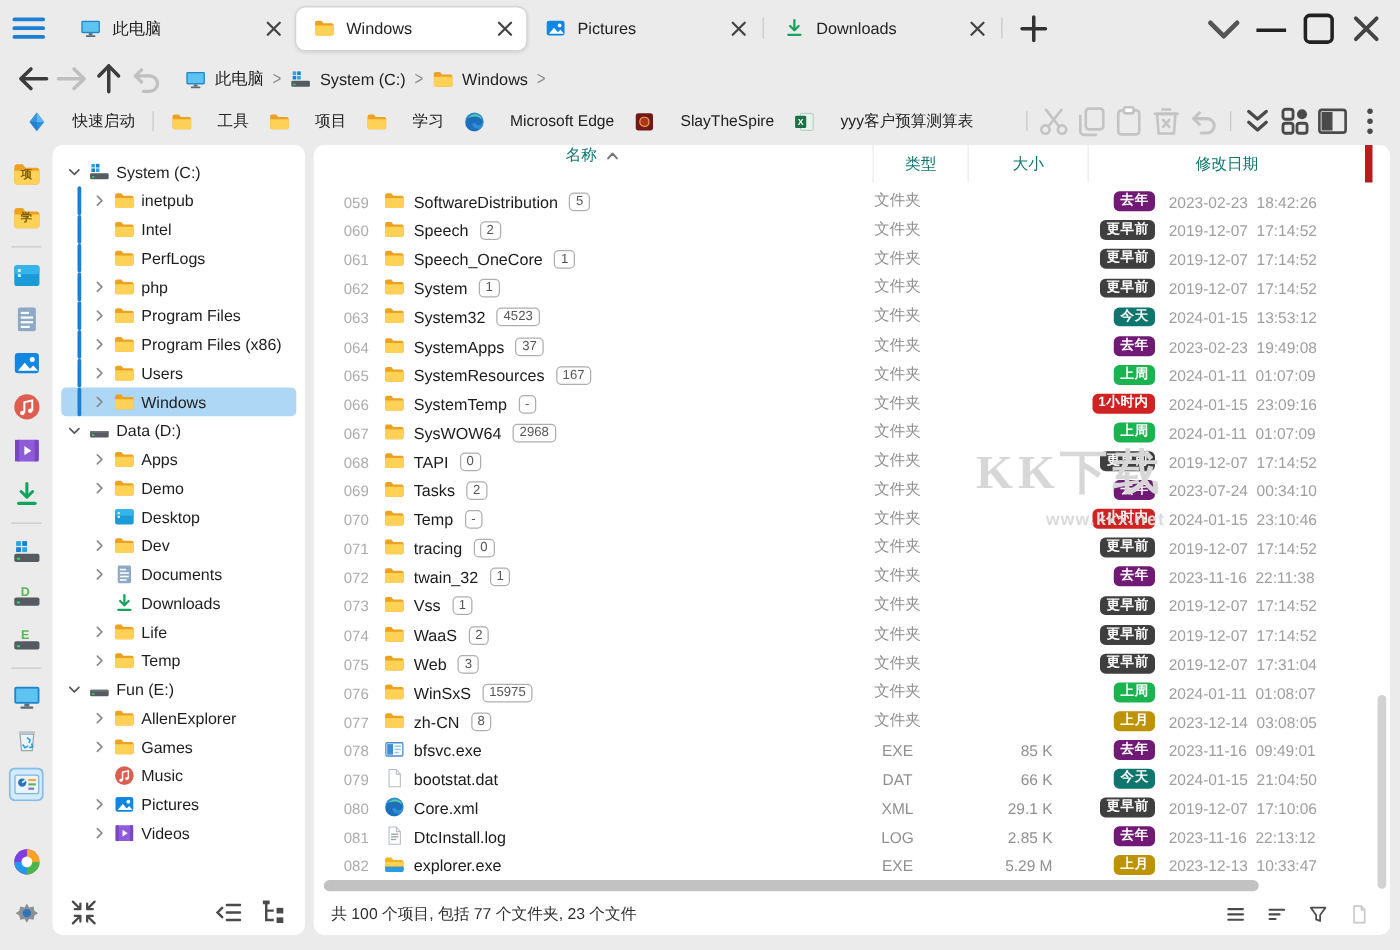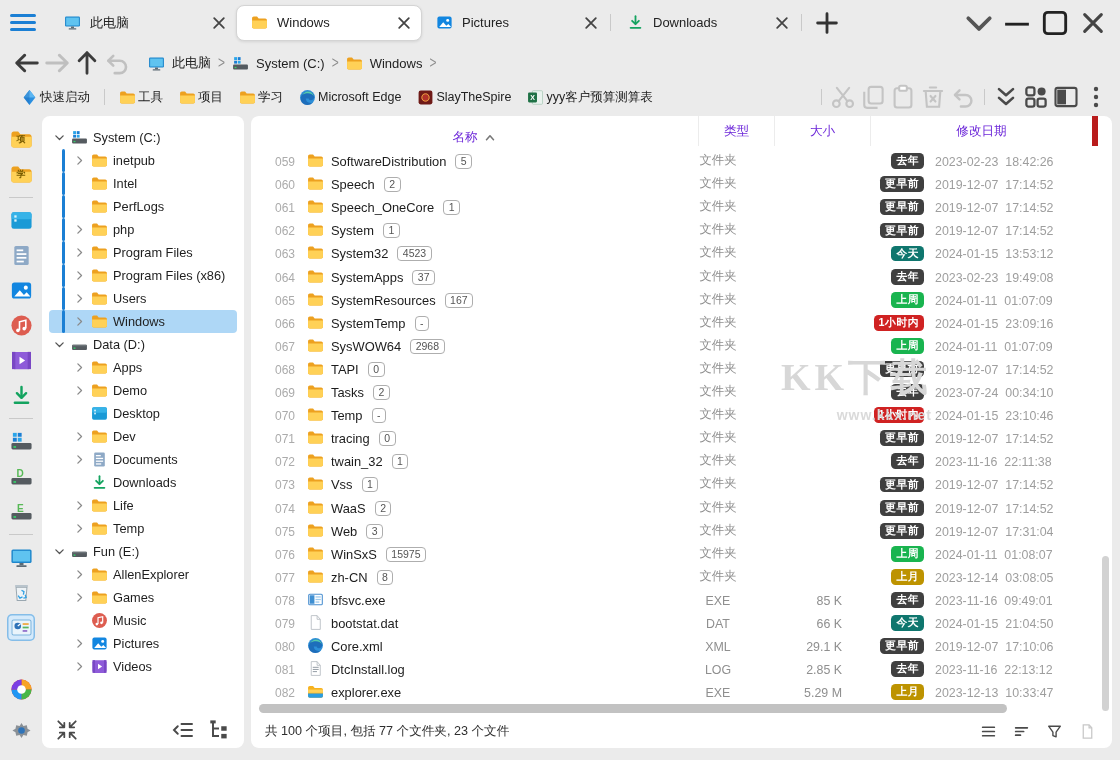--- a/index.html
+++ b/index.html
@@ -32,21 +32,21 @@
   .nav-btn { width:30px; height:28px; display:flex; align-items:center; justify-content:center; border-radius:4px; }
   .crumb { display:flex; align-items:center; gap:7px; margin-left:16px; }
   .crumb-item { display:flex; align-items:center; gap:7px; }
   .crumb-sep { color:#8d8d8d; font-size:12px; transform:scaleY(1.3); }
   .search-zone { margin-left:auto; display:flex; align-items:center; padding-right:8px; }
   .search-chevron { width:26px; height:24px; display:flex; align-items:center; justify-content:center; }
   .search-text { width:260px; text-align:center; color:#9d9d9d; font-size:13px; }
 
   
   .quickbar { height:32px; display:flex; align-items:center; padding:0 10px 0 14px; flex:0 0 auto; font-size:12.5px; }
-  .ql-item { display:flex; align-items:center; gap:2px; padding:3px 7px; border-radius:4px; white-space:nowrap; }
+  .ql-item { display:flex; align-items:center; gap:20px; padding:3px 7px; border-radius:4px; white-space:nowrap; }
   .vsep { width:1px; height:16px; background:#c9c9c9; margin:0 7px; flex:0 0 auto; }
   .edit-group, .view-group { display:flex; align-items:center; gap:2px; }
   .tool-btn { width:28px; height:26px; display:flex; align-items:center; justify-content:center; border-radius:4px; }
   .tool-btn.disabled svg { stroke:#c4c4c4; }
   .spacer { flex:1; }
 
   
   .main { flex:1; display:flex; padding:3px 8px 12px 0; min-height:0; }
 
   .leftstrip { width:42px; display:flex; flex-direction:column; align-items:center; padding:10px 0 4px; gap:8px; flex:0 0 auto; }
@@ -59,37 +59,37 @@
   .tree { flex:1; overflow:hidden; padding-top:2px; }
   .titem { height:23px; display:flex; align-items:center; gap:5px; margin:0 7px; padding-left:4px; border-radius:4px; font-size:12.8px; color:#1e1e1e; white-space:nowrap; position:relative; }
   .titem.lvl1 { padding-left:24px; }
   .titem.selected { background:#aed7f6; }
   .titem .chev { width:13px; height:13px; display:flex; align-items:center; justify-content:center; flex:0 0 auto; }
   .titem.lineleft::before { content:""; position:absolute; left:13px; top:0; bottom:0; width:2.6px; background:#1b7fd4; border-radius:2px; }
   .sidebar-bottom { height:36px; display:flex; align-items:center; padding:0 13px; gap:12px; flex:0 0 auto; }
   .sb-btn { width:24px; height:24px; display:flex; align-items:center; justify-content:center; }
 
   .filepanel { flex:1; background:#fff; border-radius:8px; display:flex; flex-direction:column; min-width:0; position:relative; overflow:hidden; }
-  .lheader { height:30px; display:flex; align-items:flex-end; font-size:12.6px; color:#6d28d9; flex:0 0 auto; padding-right:14px; }
+  .lheader { height:30px; display:flex; align-items:flex-start; font-size:12.6px; color:#0f766e; flex:0 0 auto; padding-right:14px; }
   .lh-name { flex:1; display:flex; align-items:center; justify-content:center; gap:5px; }
   .lh-cell { border-left:1px solid #ececec; align-self:stretch; display:flex; align-items:center; justify-content:center; }
   .lh-type { width:76px;font-family:Liberation Mono, monospace; }
   .lh-size { width:96px; }
   .lh-mod  { width:228px; border-right:6px solid #b91c1c; }
   .lrows { flex:1; overflow:hidden; }
   .frow { height:23.1px; display:flex; align-items:flex-end; padding-right:32px; }
   .fnum { width:48px; text-align:right; color:#ababab; font-size:12px; padding-right:4px; }
   .fico { width:32px; display:flex; justify-content:center; }
   .fname { color:#1c1c1c; font-size:12.9px; white-space:nowrap; }
   .fcount { margin-left:9px; font-size:10.5px; color:#555; border:1px solid #aeaeae; border-radius:4px; padding:0 4.5px; height:15px; line-height:13.5px; background:#fff; }
   .ftype { margin-left:auto; width:76px; text-align:center; color:#8f8f8f; font-size:12.4px; flex:0 0 auto; }
   .fsize { width:96px; text-align:right; color:#8f8f8f; font-size:12.4px; padding-right:10px; flex:0 0 auto; }
   .fbadgebox { width:72px; text-align:right; flex:0 0 auto; }
   .fbadge { display:inline-block; font-size:10.8px; font-weight:bold; color:#fff; border-radius:4.5px; padding:2px 5px; line-height:1.1; letter-spacing:.5px; }
-  .bg-last-year  { background:#404040; }
+  .bg-last-year  { background:#701a75; }
   .bg-earlier    { background:#3f3f3f; }
   .bg-today      { background:#0f766e; }
   .bg-last-week  { background:#19b44f; }
   .bg-hour       { background:#d02222; }
   .bg-last-month { background:#bd9300; }
   .fdate { width:156px; color:#9e9e9e; font-size:12.4px; padding-left:11px; white-space:pre; flex:0 0 auto; }
 
   .hscroll { height:13px; position:relative; flex:0 0 auto; }
   .hthumb { position:absolute; left:8px; right:105px; top:2px; height:9px; border-radius:5px; background:#c2c2c2; }
   .vthumb { position:absolute; right:3px; top:440px; height:155px; width:7px; border-radius:4px; background:#d2d2d2; }

